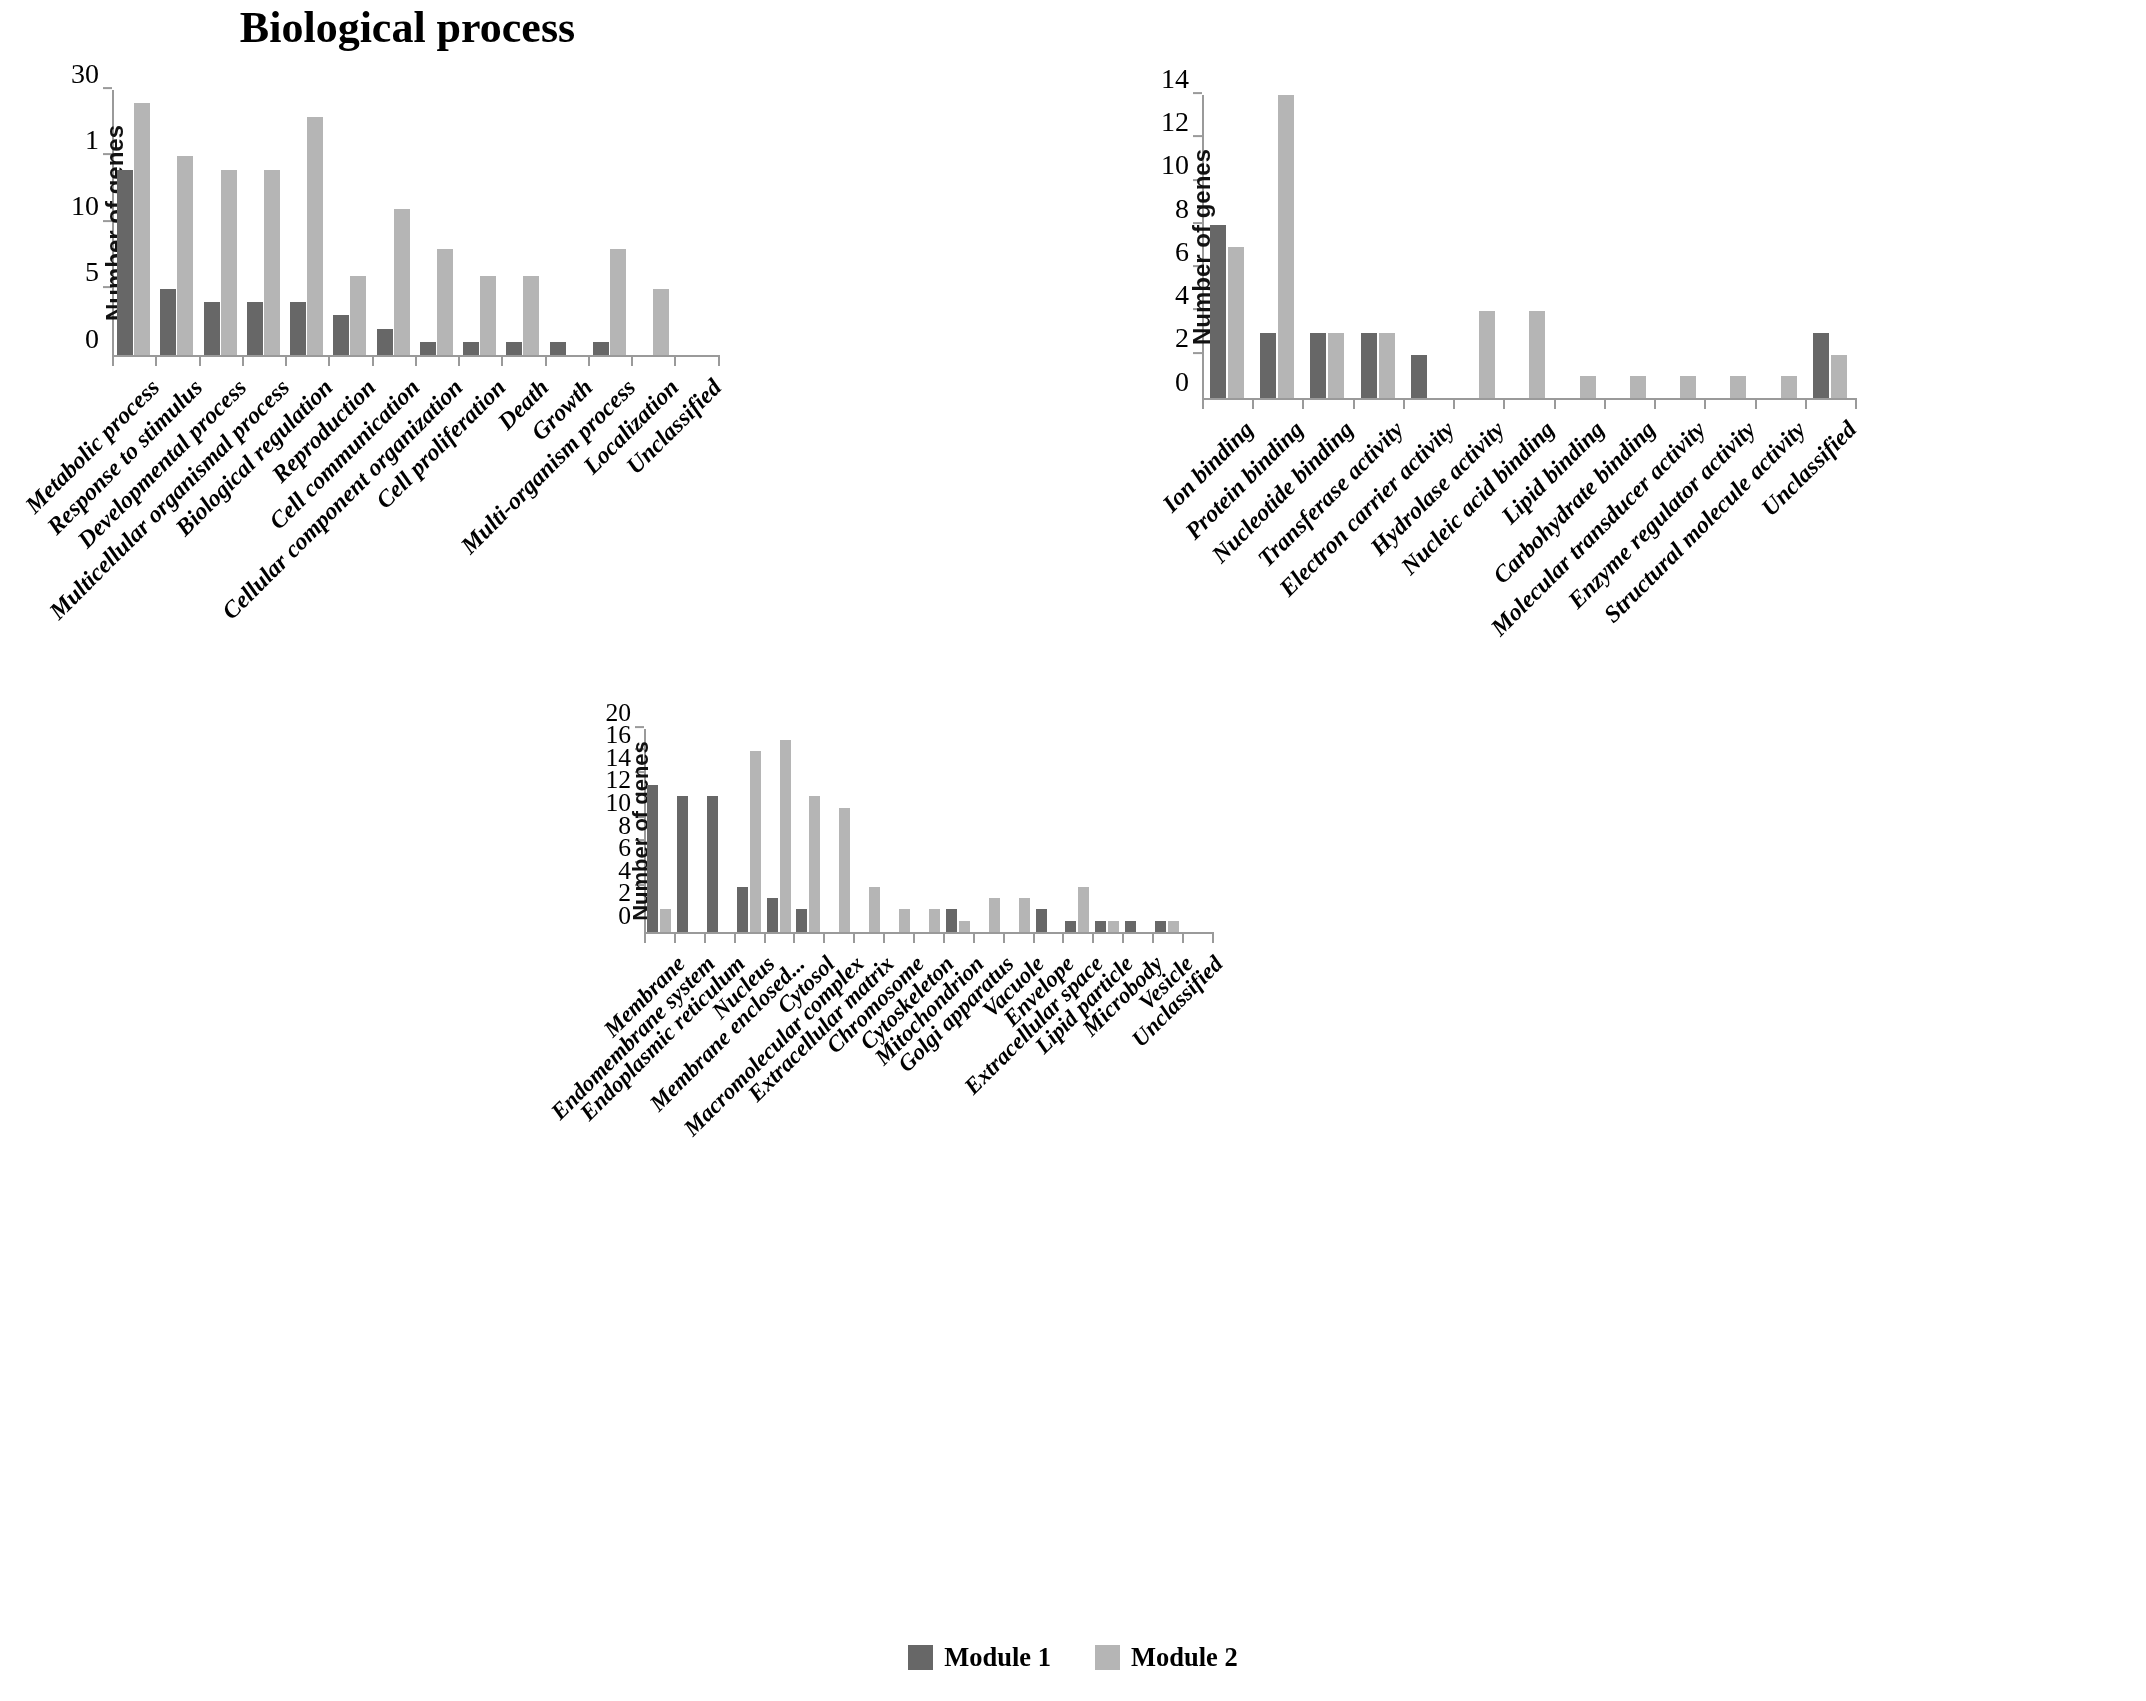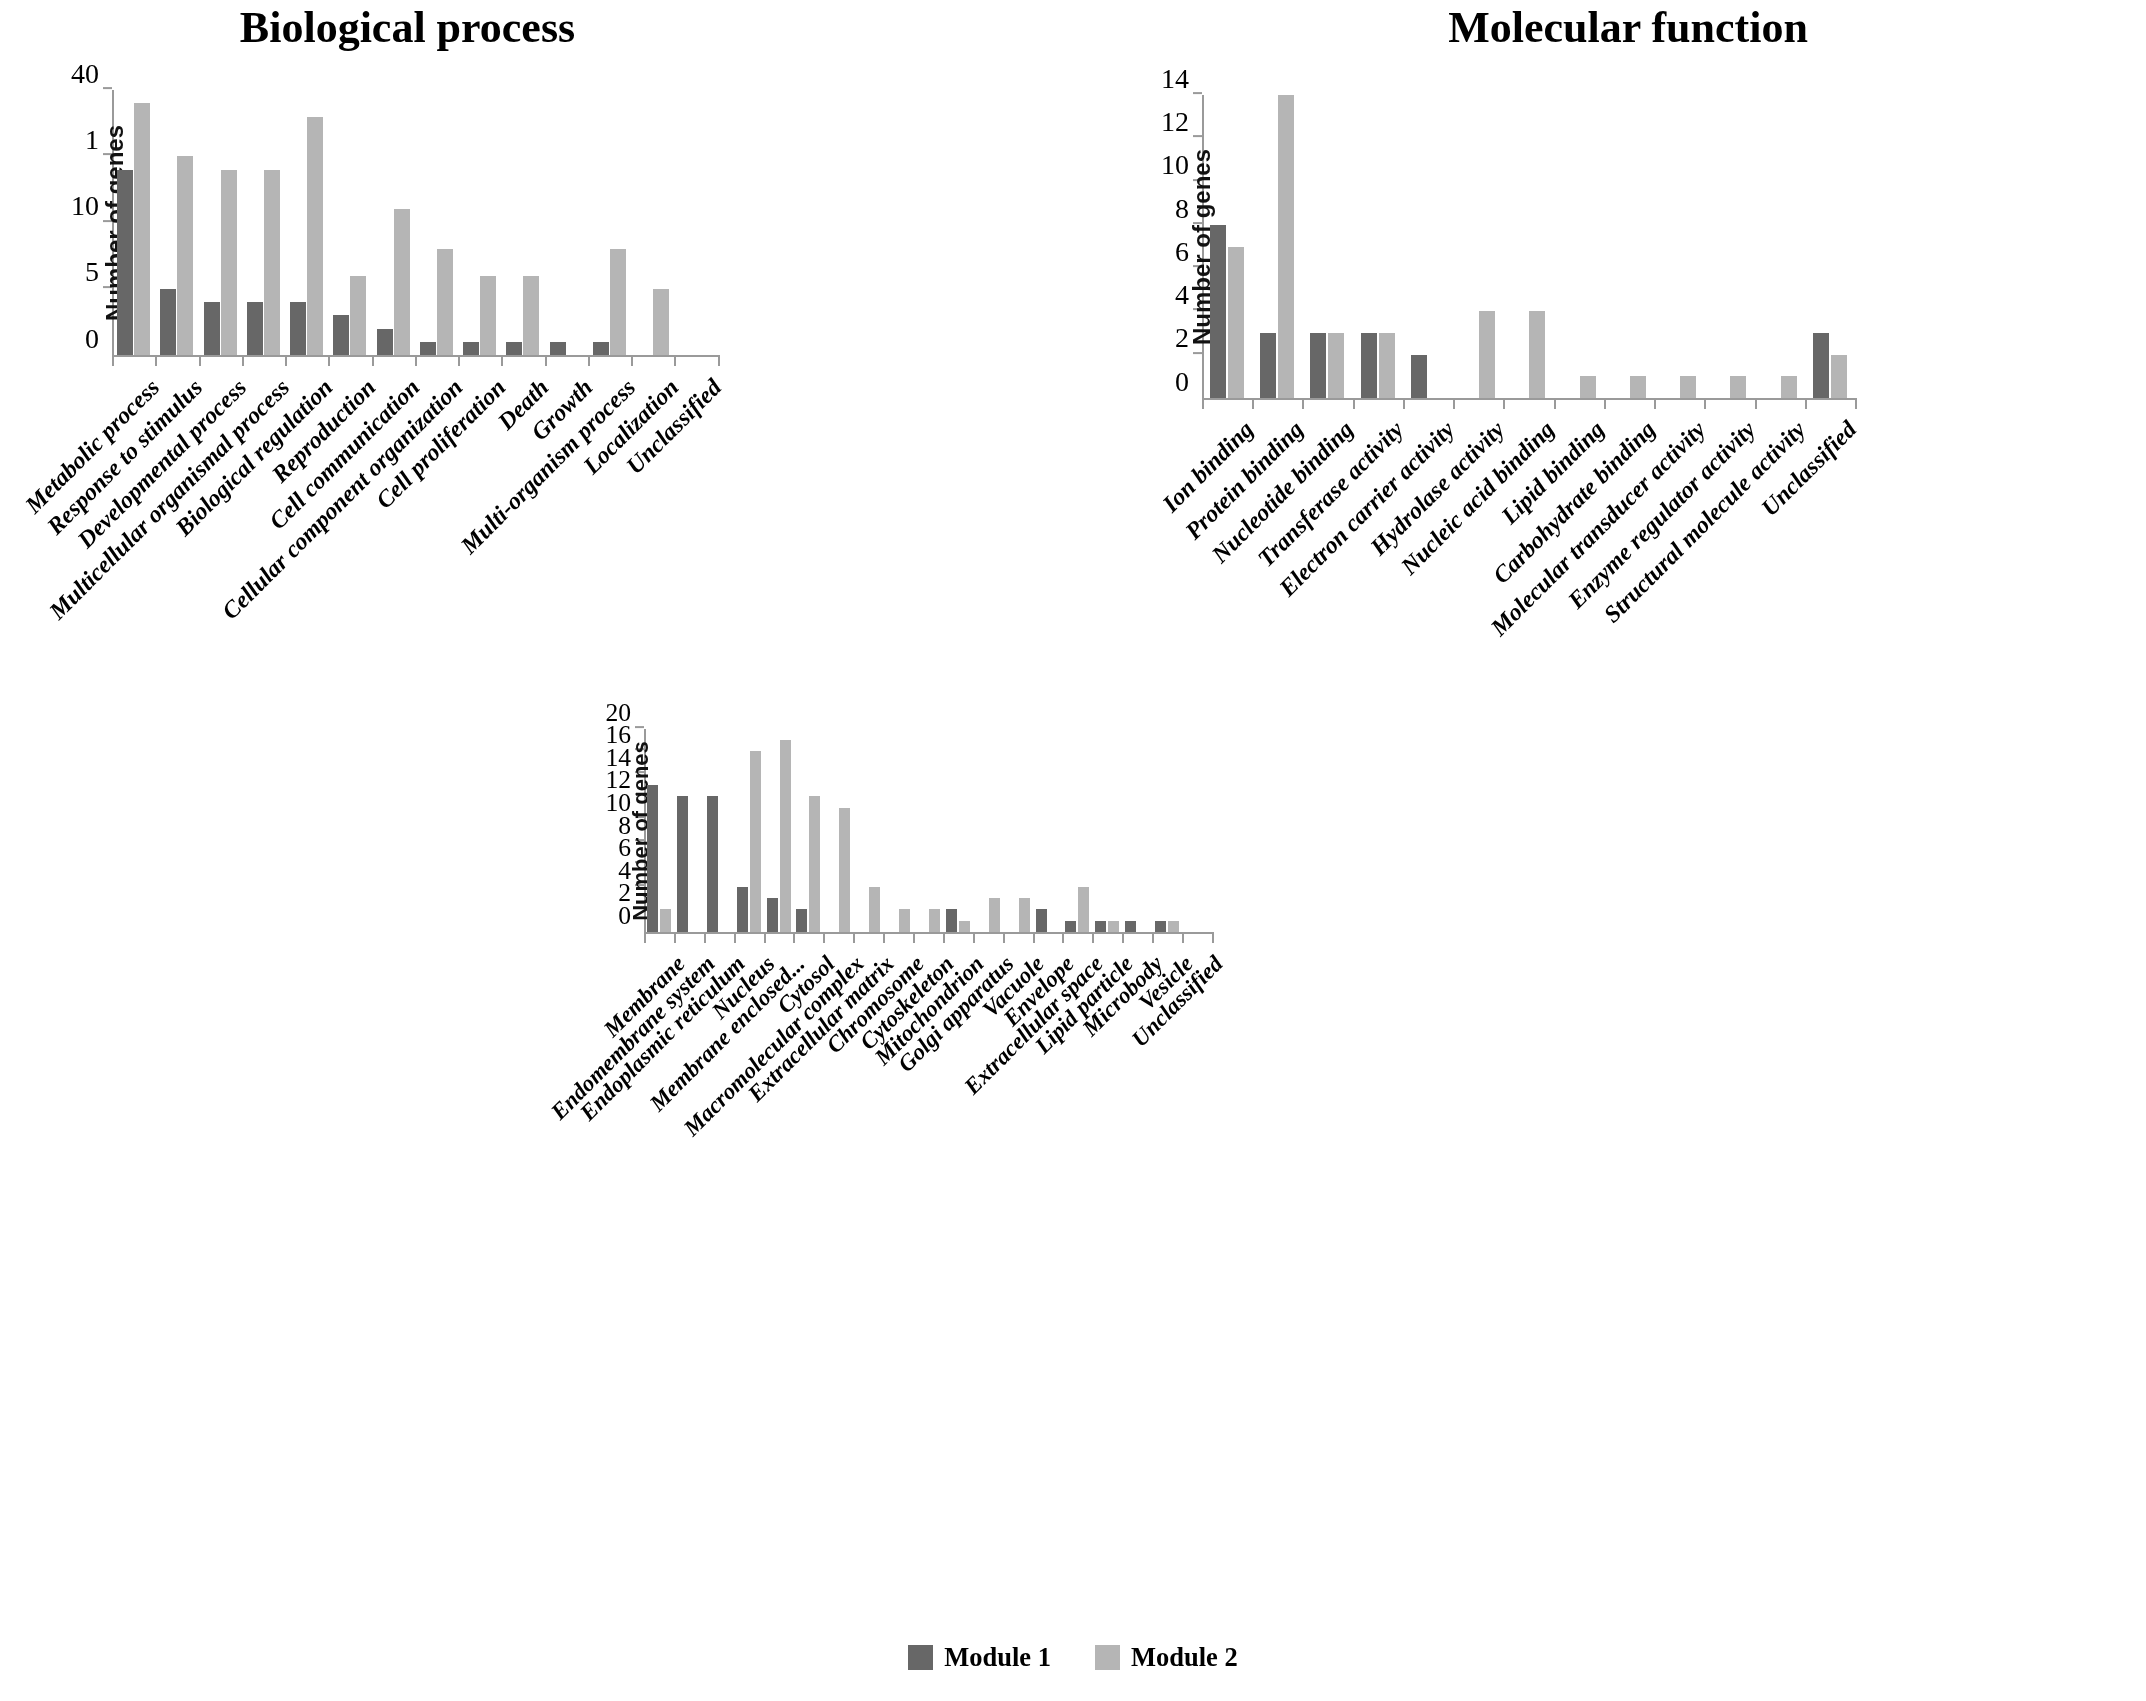--- a/index.html
+++ b/index.html
@@ -109,21 +109,21 @@
       <div class="plot" style="position: absolute; left: 112px; top: 90px; width: 606px; height: 265px;">
         <div class="axis-v" style="left: 0px; top: 0px; height: 265px;"></div>
         <div class="axis-h" style="left: 0px; bottom: -1.9px; width: 606px;"></div>
         <div class="ytick" style="font-size: 28px; bottom: -15.6px; right: 619px; width: 85px; position: absolute;">0</div>
         <div class="ytick" style="font-size: 28px; bottom: 51px; right: 619px; width: 85px; position: absolute;">5</div>
         <div class="ytick-mark" style="left: -9.5px; width: 9.5px; bottom: 66px;"></div>
         <div class="ytick" style="font-size: 28px; bottom: 117px; right: 619px; width: 85px; position: absolute;">10</div>
         <div class="ytick-mark" style="left: -9.5px; width: 9.5px; bottom: 132px;"></div>
         <div class="ytick" style="font-size: 28px; bottom: 183px; right: 619px; width: 85px; position: absolute;">1</div>
         <div class="ytick-mark" style="left: -9.5px; width: 9.5px; bottom: 199px;"></div>
-        <div class="ytick" style="font-size: 28px; bottom: 249px; right: 619px; width: 85px; position: absolute;">40</div>
+        <div class="ytick" style="font-size: 28px; bottom: 249px; right: 619px; width: 85px; position: absolute;">30</div>
         <div class="ytick-mark" style="left: -9.5px; width: 9.5px; bottom: 265px;"></div>
         <div class="ylabel" style="font-size: 24px; left: -95px;">Number of genes</div>
         <div class="cat" style="left: 0px; width: 43px; gap: 1.9px;">
           <div class="bar m1" style="width: 16px; height: 185px; visibility: visible;"></div>
           <div class="bar m2" style="width: 16px; height: 252px; visibility: visible;"></div>
         </div>
         <div class="xtick-mark" style="left: 0px; top: 265px; height: 11.4px;"></div>
         <div class="cat" style="left: 43px; width: 43px; gap: 1.9px;">
           <div class="bar m1" style="width: 16px; height: 66px; visibility: visible;"></div>
           <div class="bar m2" style="width: 16px; height: 199px; visibility: visible;"></div>
@@ -200,21 +200,20 @@
       <div class="xlab" style="font-size: 24px; left: 8.7px; top: 374px; width: 397px; position: absolute;">Cell communication</div>
       <div class="xlab" style="font-size: 24px; left: 52px; top: 374px; width: 397px; position: absolute;">Cellular component organization</div>
       <div class="xlab" style="font-size: 24px; left: 95px; top: 374px; width: 397px; position: absolute;">Cell proliferation</div>
       <div class="xlab" style="font-size: 24px; left: 138px; top: 374px; width: 397px; position: absolute;">Death</div>
       <div class="xlab" style="font-size: 24px; left: 182px; top: 374px; width: 397px; position: absolute;">Growth</div>
       <div class="xlab" style="font-size: 24px; left: 225px; top: 374px; width: 397px; position: absolute;">Multi-organism process</div>
       <div class="xlab" style="font-size: 24px; left: 268px; top: 374px; width: 397px; position: absolute;">Localization</div>
       <div class="xlab" style="font-size: 24px; left: 311px; top: 374px; width: 397px; position: absolute;">Unclassified</div>
     </div>
     <div class="panel" style="left: 0px; top: 0px; width: 2146px; height: 1702px; pointer-events: none;">
-      <div class="panel-title" style="left: 1325px; top: 1.9px; width: 606px; font-size: 44px; position: absolute;">Molecular function</div>
       <div class="plot" style="position: absolute; left: 1202px; top: 95px; width: 653px; height: 303px;">
         <div class="axis-v" style="left: 0px; top: 0px; height: 303px;"></div>
         <div class="axis-h" style="left: 0px; bottom: -1.9px; width: 653px;"></div>
         <div class="ytick" style="font-size: 28px; bottom: -15.6px; right: 666px; width: 85px; position: absolute;">0</div>
         <div class="ytick" style="font-size: 28px; bottom: 28px; right: 666px; width: 85px; position: absolute;">2</div>
         <div class="ytick-mark" style="left: -9.5px; width: 9.5px; bottom: 43px;"></div>
         <div class="ytick" style="font-size: 28px; bottom: 71px; right: 666px; width: 85px; position: absolute;">4</div>
         <div class="ytick-mark" style="left: -9.5px; width: 9.5px; bottom: 87px;"></div>
         <div class="ytick" style="font-size: 28px; bottom: 114px; right: 666px; width: 85px; position: absolute;">6</div>
         <div class="ytick-mark" style="left: -9.5px; width: 9.5px; bottom: 130px;"></div>

